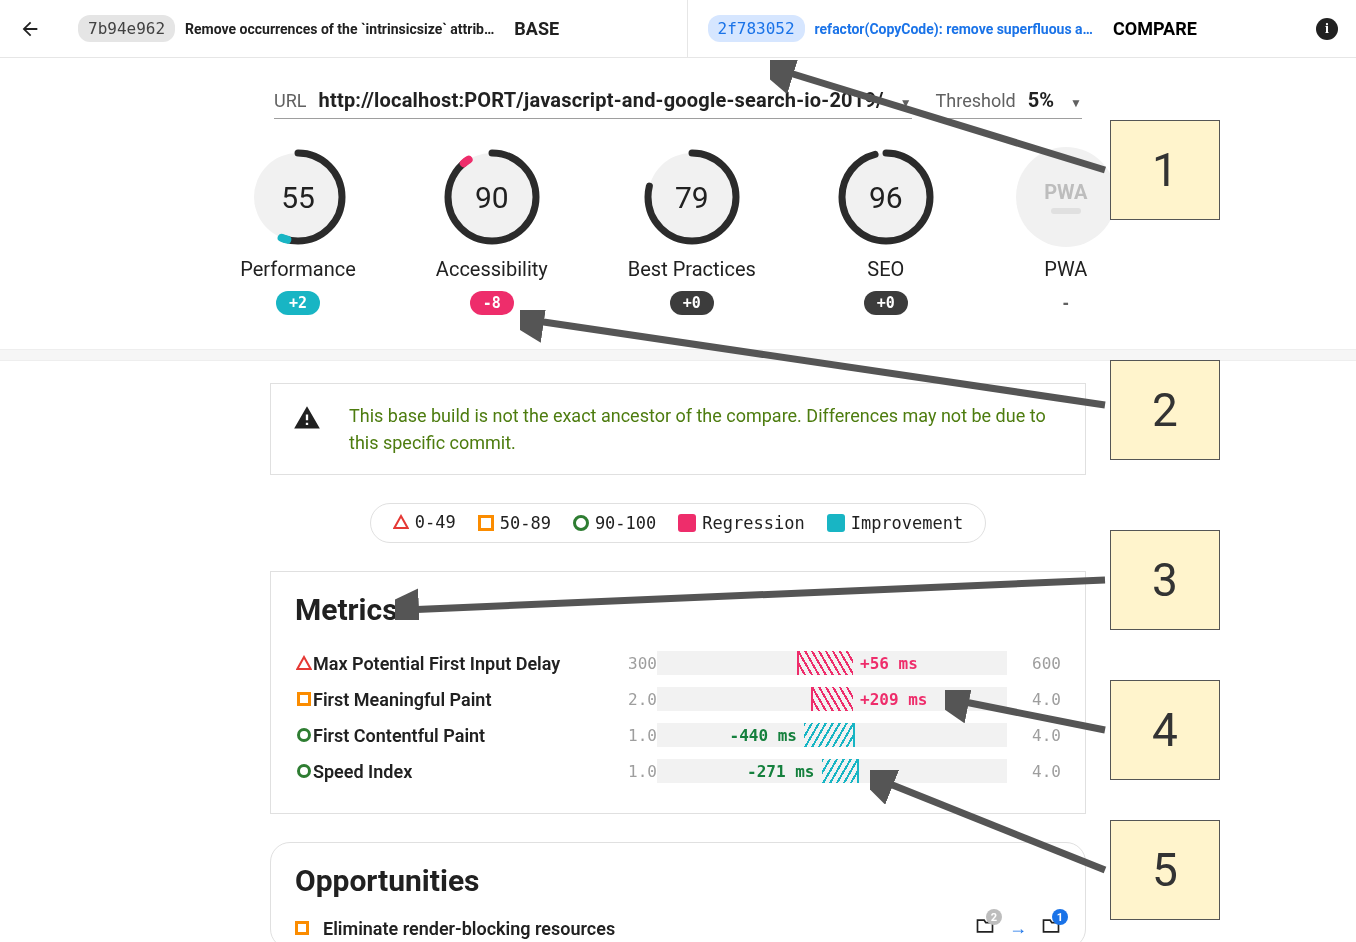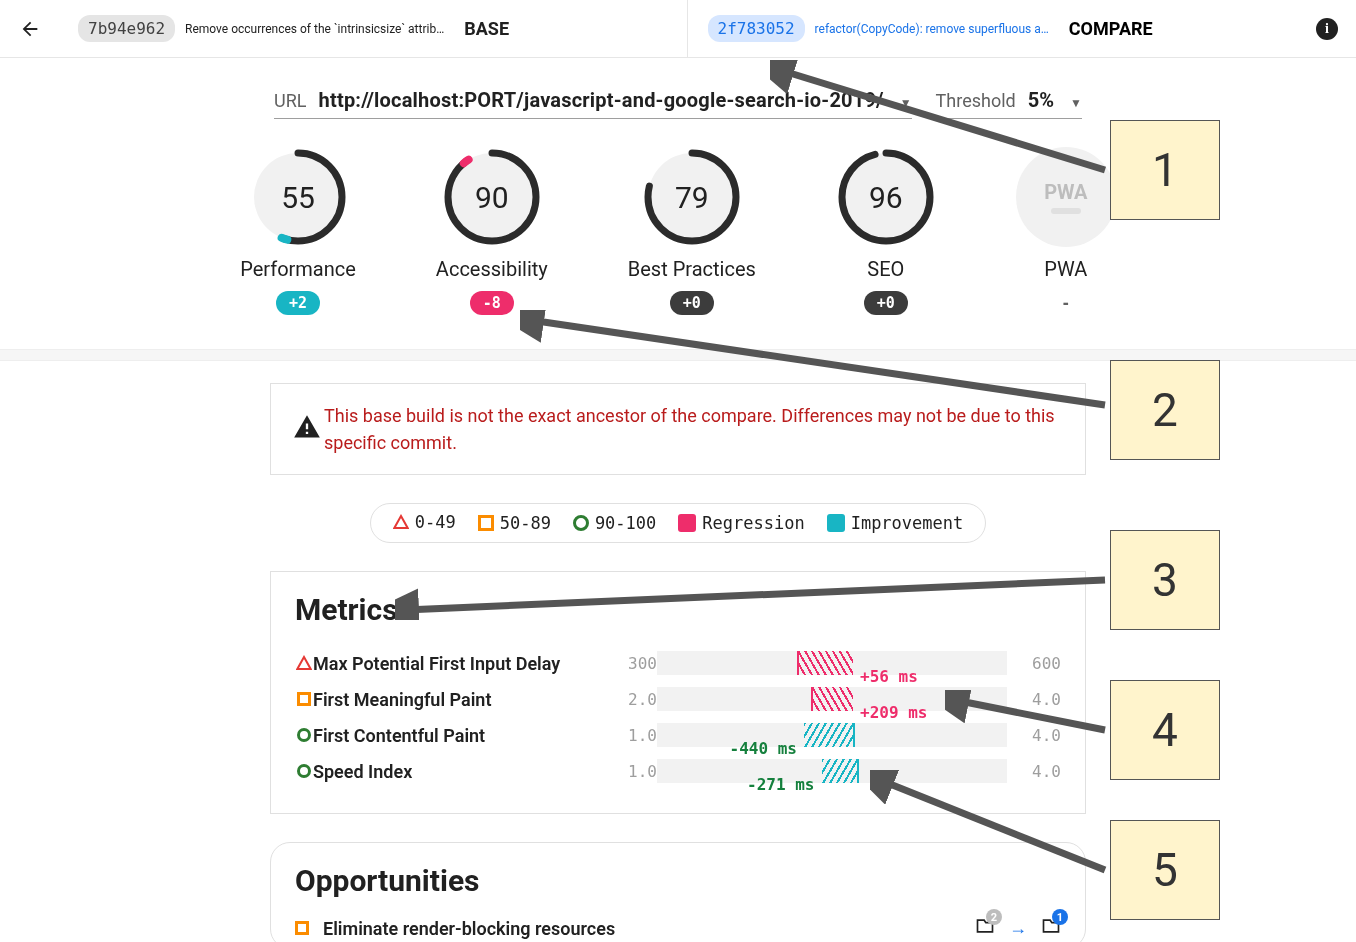--- a/index.html
+++ b/index.html
@@ -29,23 +29,24 @@
   .commit-block { display:flex; align-items:center; gap:10px; flex:1; min-width:0;}
   .hash {
     font-family: "SFMono-Regular",Consolas,Menlo,monospace;
     font-size: 16px;
     padding: 4px 10px;
     border-radius: 12px;
   }
   .hash-base   { background:#e5e5e5; color:#424242; }
   .hash-comp   { background:#d6e6ff; color:#1a73e8; }
   .commit-msg {
-    font-size: 12px;
+    font-size: 14px;
     white-space: nowrap; overflow:hidden; text-overflow:ellipsis;
     max-width: 420px;
+    font-weight: bold;
   }
   .commit-msg.blue{ color:#1a73e8; max-width:320px;}
   .role-label { font-weight:700; font-size:18px; margin:0 10px; }
   .role-label.blue{ color:#000000;}
   .divider-v { width:1px; height:58px; background:#e6e6e6; margin:0 20px;}
   .info-circle {
     width:22px;height:22px;border-radius:50%;
     background:#212121;color:#fff;
     display:flex;align-items:center;justify-content:center;
     font-weight:700;font-size:14px;font-family:serif;
@@ -104,23 +105,23 @@
   .pill-pink{background:#ee2d6b;}
   .pill-dark{background:#3c3c3c;}
   .pill-none{background:transparent;color:#616161;}
   
   .hsep{height:12px;background:#f6f6f6;margin-top:34px;border-top:1px solid #eee;border-bottom:1px solid #eee;}
   
   .panel-wrap{ width:816px;margin:0 auto;}
   .warning-box{
     border:1px solid #e0e0e0;
     background:#fff;
-    display:flex;align-items:center;gap:3px;
+    display:flex;align-items:flex-start;gap:28px;
     padding:18px 22px;margin-top:22px;
-    font-size:18px;line-height:1.5;color:#b91c1c;
+    font-size:18px;line-height:1.5;color:#4d7c0f;
   }
   .warn-icon{flex:none;margin-top:2px;}
   
   .legend{
     margin:28px auto 0;
     display:flex;align-items:center;gap:22px;
     border:1px solid #e0e0e0;border-radius:26px;
     padding:8px 22px;
     width:max-content;
     font-family:"SFMono-Regular",Consolas,Menlo,monospace;
@@ -157,21 +158,21 @@
   .hatch-pink{
     background:repeating-linear-gradient(60deg,#ee2d6b 0 2px,transparent 2px 6px);
   }
   .hatch-teal{
     background:repeating-linear-gradient(120deg,#18b5c4 0 2px,transparent 2px 6px);
   }
   .bar .edge{position:absolute;top:0;bottom:0;width:2px;}
   .edge-pink{background:#ee2d6b;}
   .edge-teal{background:#18b5c4;}
   .bar .delta{
-    position:absolute;top:16px;font-size:16px;font-weight:700;
+    position:absolute;top:3px;font-size:16px;font-weight:700;
     font-family:"SFMono-Regular",Consolas,Menlo,monospace;
   }
   .delta.pink{color:#ee2d6b;}
   .delta.teal{color:#15803d;}
   
   .opp-row{
     display:flex;align-items:center;gap:14px;font-size:18px;
   }
   .opp-row .name{flex:1;font-weight:600;}
   .opp-icons{display:flex;align-items:center;gap:14px;}

